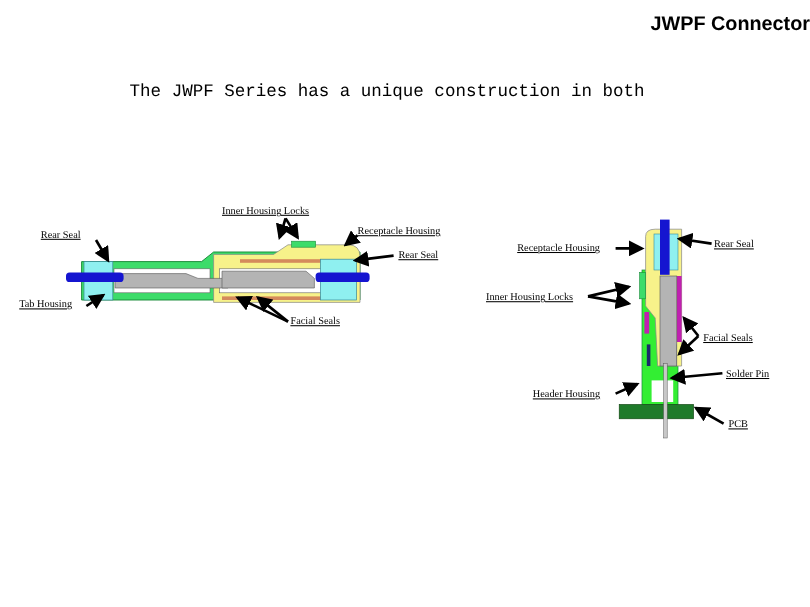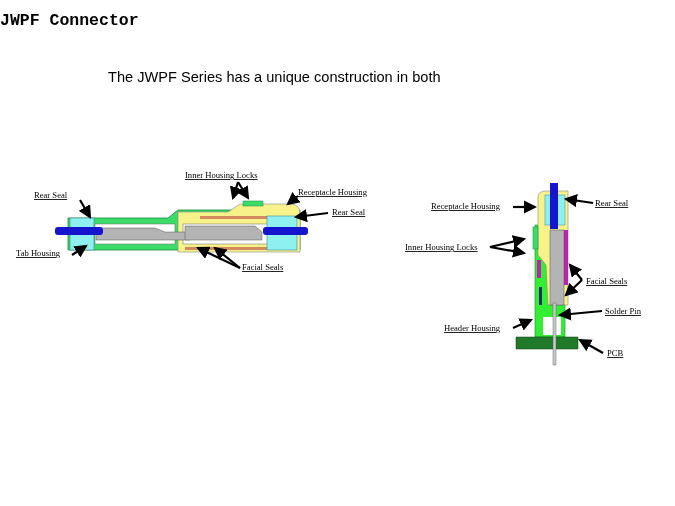--- a/index.html
+++ b/index.html
@@ -1,21 +1,21 @@
 <!DOCTYPE html>
 <html><head>
   <meta charset="utf-8">
   <style>
     html, body { margin: 0; padding: 0; background: #ffffff; }
     body { width: 675px; height: 506px; position: relative; overflow: hidden;
            font-family: "DejaVu Sans", sans-serif; }
-    .title { position: absolute; left: 0; top: 11px; width: 675px; text-align: left;
-             font-family: Liberation Mono, monospace; font-weight: bold; font-size: 16.5px; color: #000; }
+    .title { position: absolute; left: 0; top: 11px; width: 675px; text-align: right;
+             font-family: Liberation Sans, sans-serif; font-weight: bold; font-size: 16.5px; color: #000; }
     .intro { position: absolute; left: 108px; top: 67px; width: 470px;
-             font-family: Liberation Sans, sans-serif; font-size: 14.6px; line-height: 20px; color: #000; }
+             font-family: Liberation Mono, monospace; font-size: 14.6px; line-height: 20px; color: #000; }
     .diagram { position: absolute; }
     #left-diagram { left: 0; top: 160px; width: 395px; height: 120px; }
     #right-diagram { left: 398px; top: 175px; width: 277px; height: 200px; }
     svg text { font-family: "Liberation Serif", serif; font-size: 8.6px; text-decoration: underline; fill: #000; }
   </style>
 </head>
 <body>
 
 <div class="title">JWPF Connector</div>
 <div class="intro">

